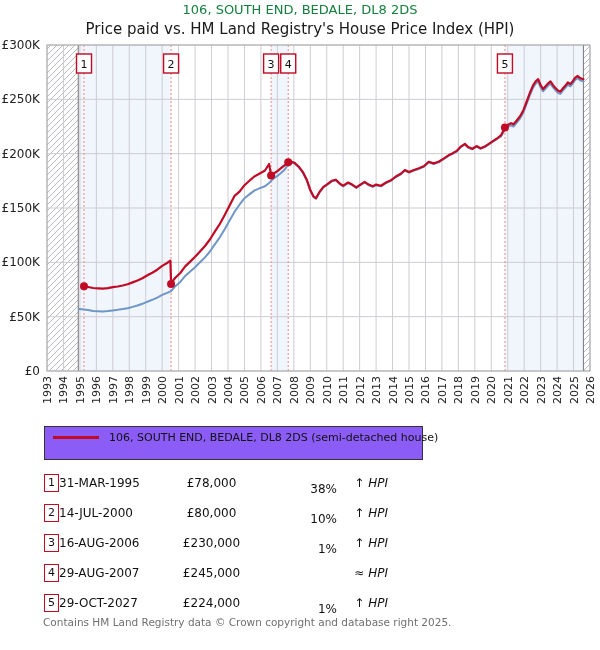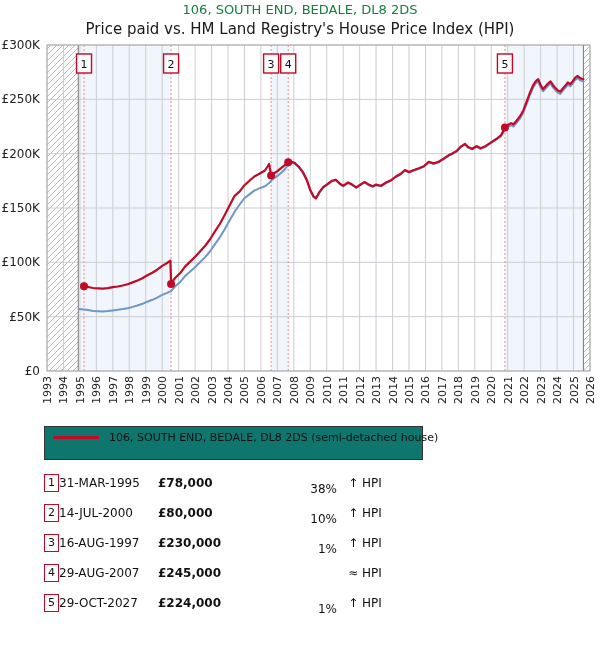--- a/index.html
+++ b/index.html
@@ -1,31 +1,31 @@
 <!DOCTYPE html>
 <html><head>
 <meta charset="utf-8">
 <style>
   html,body{margin:0;padding:0;background:#fff;}
   body{width:600px;height:650px;position:relative;font-family:"DejaVu Sans",sans-serif;overflow:hidden;}
   .title{position:absolute;top:2px;left:0;width:600px;text-align:center;font-size:13px;color:#15803d;white-space:nowrap;}
   .subtitle{position:absolute;top:20px;left:0;width:600px;text-align:center;font-size:15px;color:#1a1a1a;white-space:nowrap;}
   #plot{position:absolute;top:0;left:0;}
   #plot text{font-family:"DejaVu Sans",sans-serif;}
-  .legend{position:absolute;left:44px;top:426px;width:379px;height:34px;border:1.5px solid #333;box-sizing:border-box;padding-top:3px;background:#0f766e;}
+  .legend{position:absolute;left:44px;top:426px;width:379px;height:34px;border:1.5px solid #333;box-sizing:border-box;padding-top:3px;background:#8b5cf6;}
   .legend-row{display:flex;align-items:center;height:14px;margin-left:8px;}
   .swatch{width:46px;height:3px;margin-right:10px;flex:0 0 auto;}
   .legend-label{font-size:11px;color:#111;white-space:nowrap;}
   .sales{position:absolute;left:44px;top:473px;}
   .srow{display:flex;align-items:center;height:19px;margin-bottom:11px;font-size:12px;color:#111;}
   .nbox{width:15px;height:18px;border:1.4px solid #c00a26;display:flex;align-items:center;justify-content:center;font-size:11px;box-sizing:border-box;background:#fff;color:#111;flex:0 0 auto;}
   .c-date{width:99px;text-align:left;white-space:nowrap;}
-  .c-price{width:107px;text-align:left;white-space:nowrap;font-weight:bold;}
+  .c-price{width:107px;text-align:center;white-space:nowrap;}
   .c-pct{width:72px;text-align:right;white-space:nowrap;margin-top:12px;}
-  .c-rel{width:46px;margin-left:5px;text-align:center;white-space:nowrap;}
+  .c-rel{width:46px;margin-left:5px;text-align:right;white-space:nowrap;font-style:italic;}
   .footer{position:absolute;left:43px;top:616px;font-size:10.5px;color:#707070;line-height:1.18;white-space:nowrap;}
 </style>
 </head>
 <body>
 
 <div class="title">106, SOUTH END, BEDALE, DL8 2DS</div>
 <div class="subtitle">Price paid vs. HM Land Registry's House Price Index (HPI)</div>
 
 <svg id="plot" width="600" height="420" viewBox="0 0 600 420">
   <defs>
@@ -164,21 +164,21 @@
   </div>
   <div class="srow">
     <div class="nbox">2</div>
     <div class="c-date">14-JUL-2000</div>
     <div class="c-price">£80,000</div>
     <div class="c-pct">10%</div>
     <div class="c-rel">↑ HPI</div>
   </div>
   <div class="srow">
     <div class="nbox">3</div>
-    <div class="c-date">16-AUG-1997</div>
+    <div class="c-date">16-AUG-2006</div>
     <div class="c-price">£230,000</div>
     <div class="c-pct">1%</div>
     <div class="c-rel">↑ HPI</div>
   </div>
   <div class="srow">
     <div class="nbox">4</div>
     <div class="c-date">29-AUG-2007</div>
     <div class="c-price">£245,000</div>
     <div class="c-pct"></div>
     <div class="c-rel">≈ HPI</div>
@@ -186,13 +186,14 @@
   <div class="srow">
     <div class="nbox">5</div>
     <div class="c-date">29-OCT-2027</div>
     <div class="c-price">£224,000</div>
     <div class="c-pct">1%</div>
     <div class="c-rel">↑ HPI</div>
   </div>
 </div>
 
 <div class="footer">
+  <div>Contains HM Land Registry data © Crown copyright and database right 2025.</div>
 </div>
 
 </body></html>

